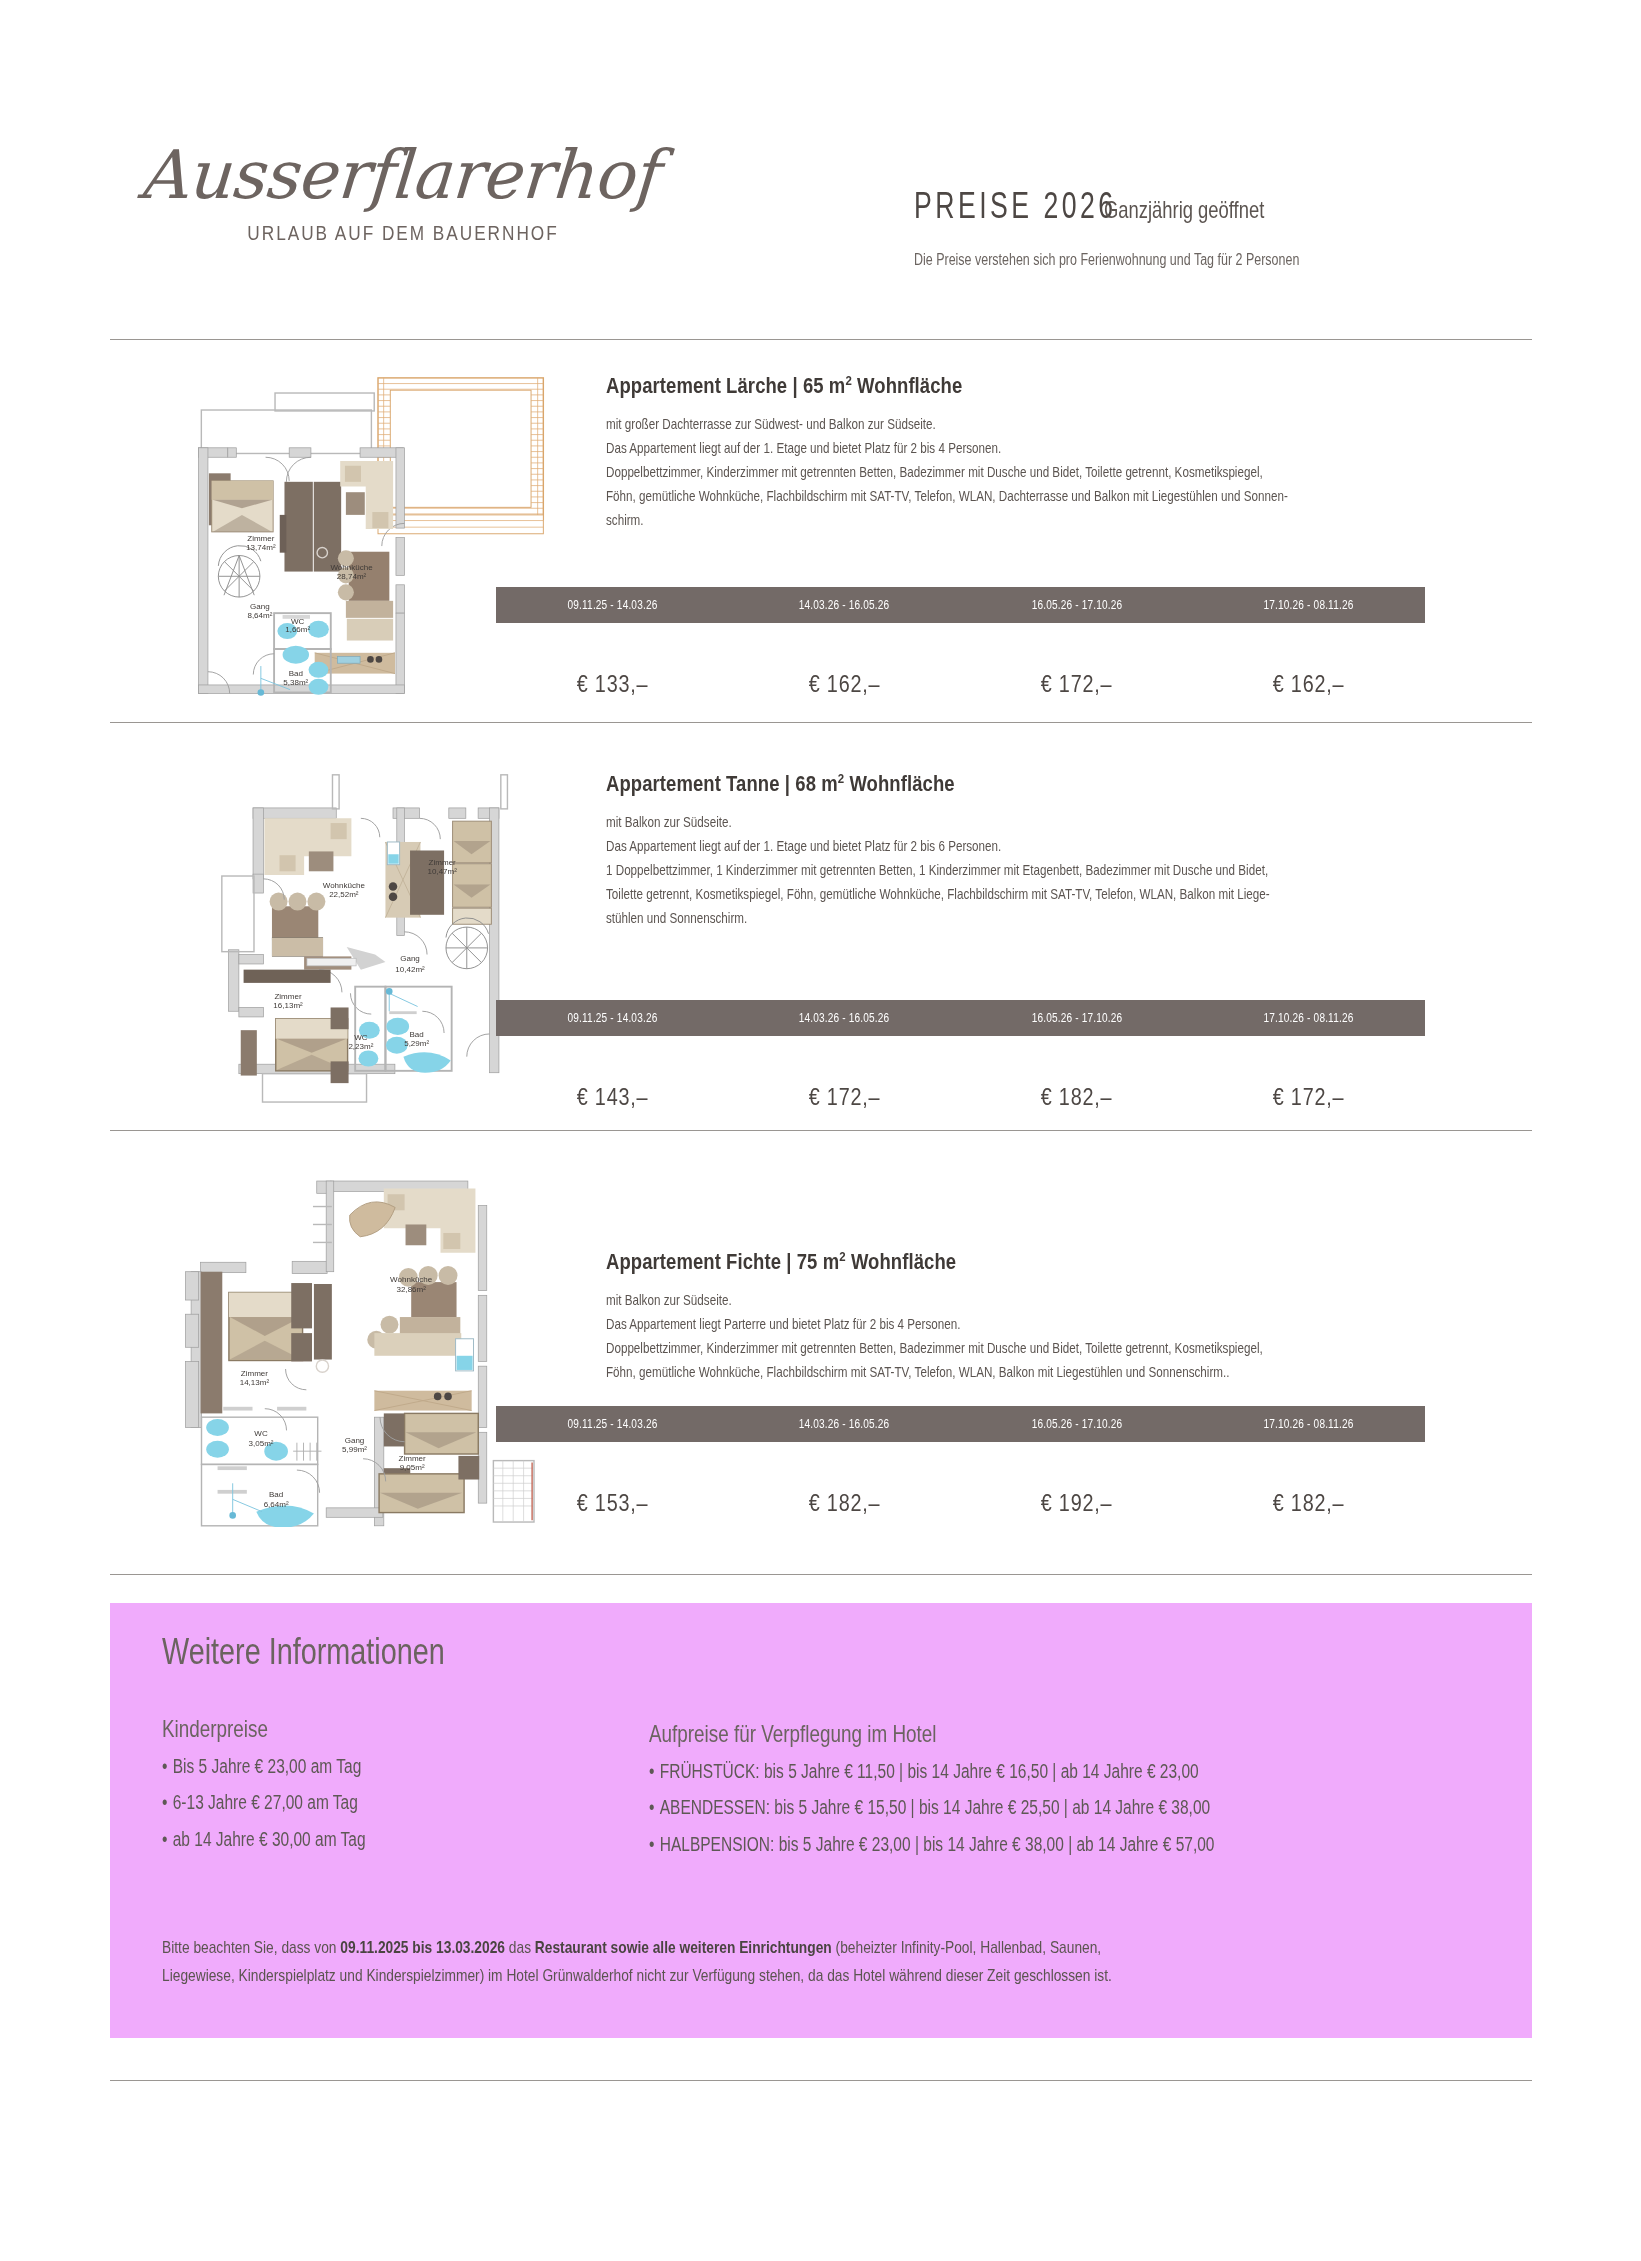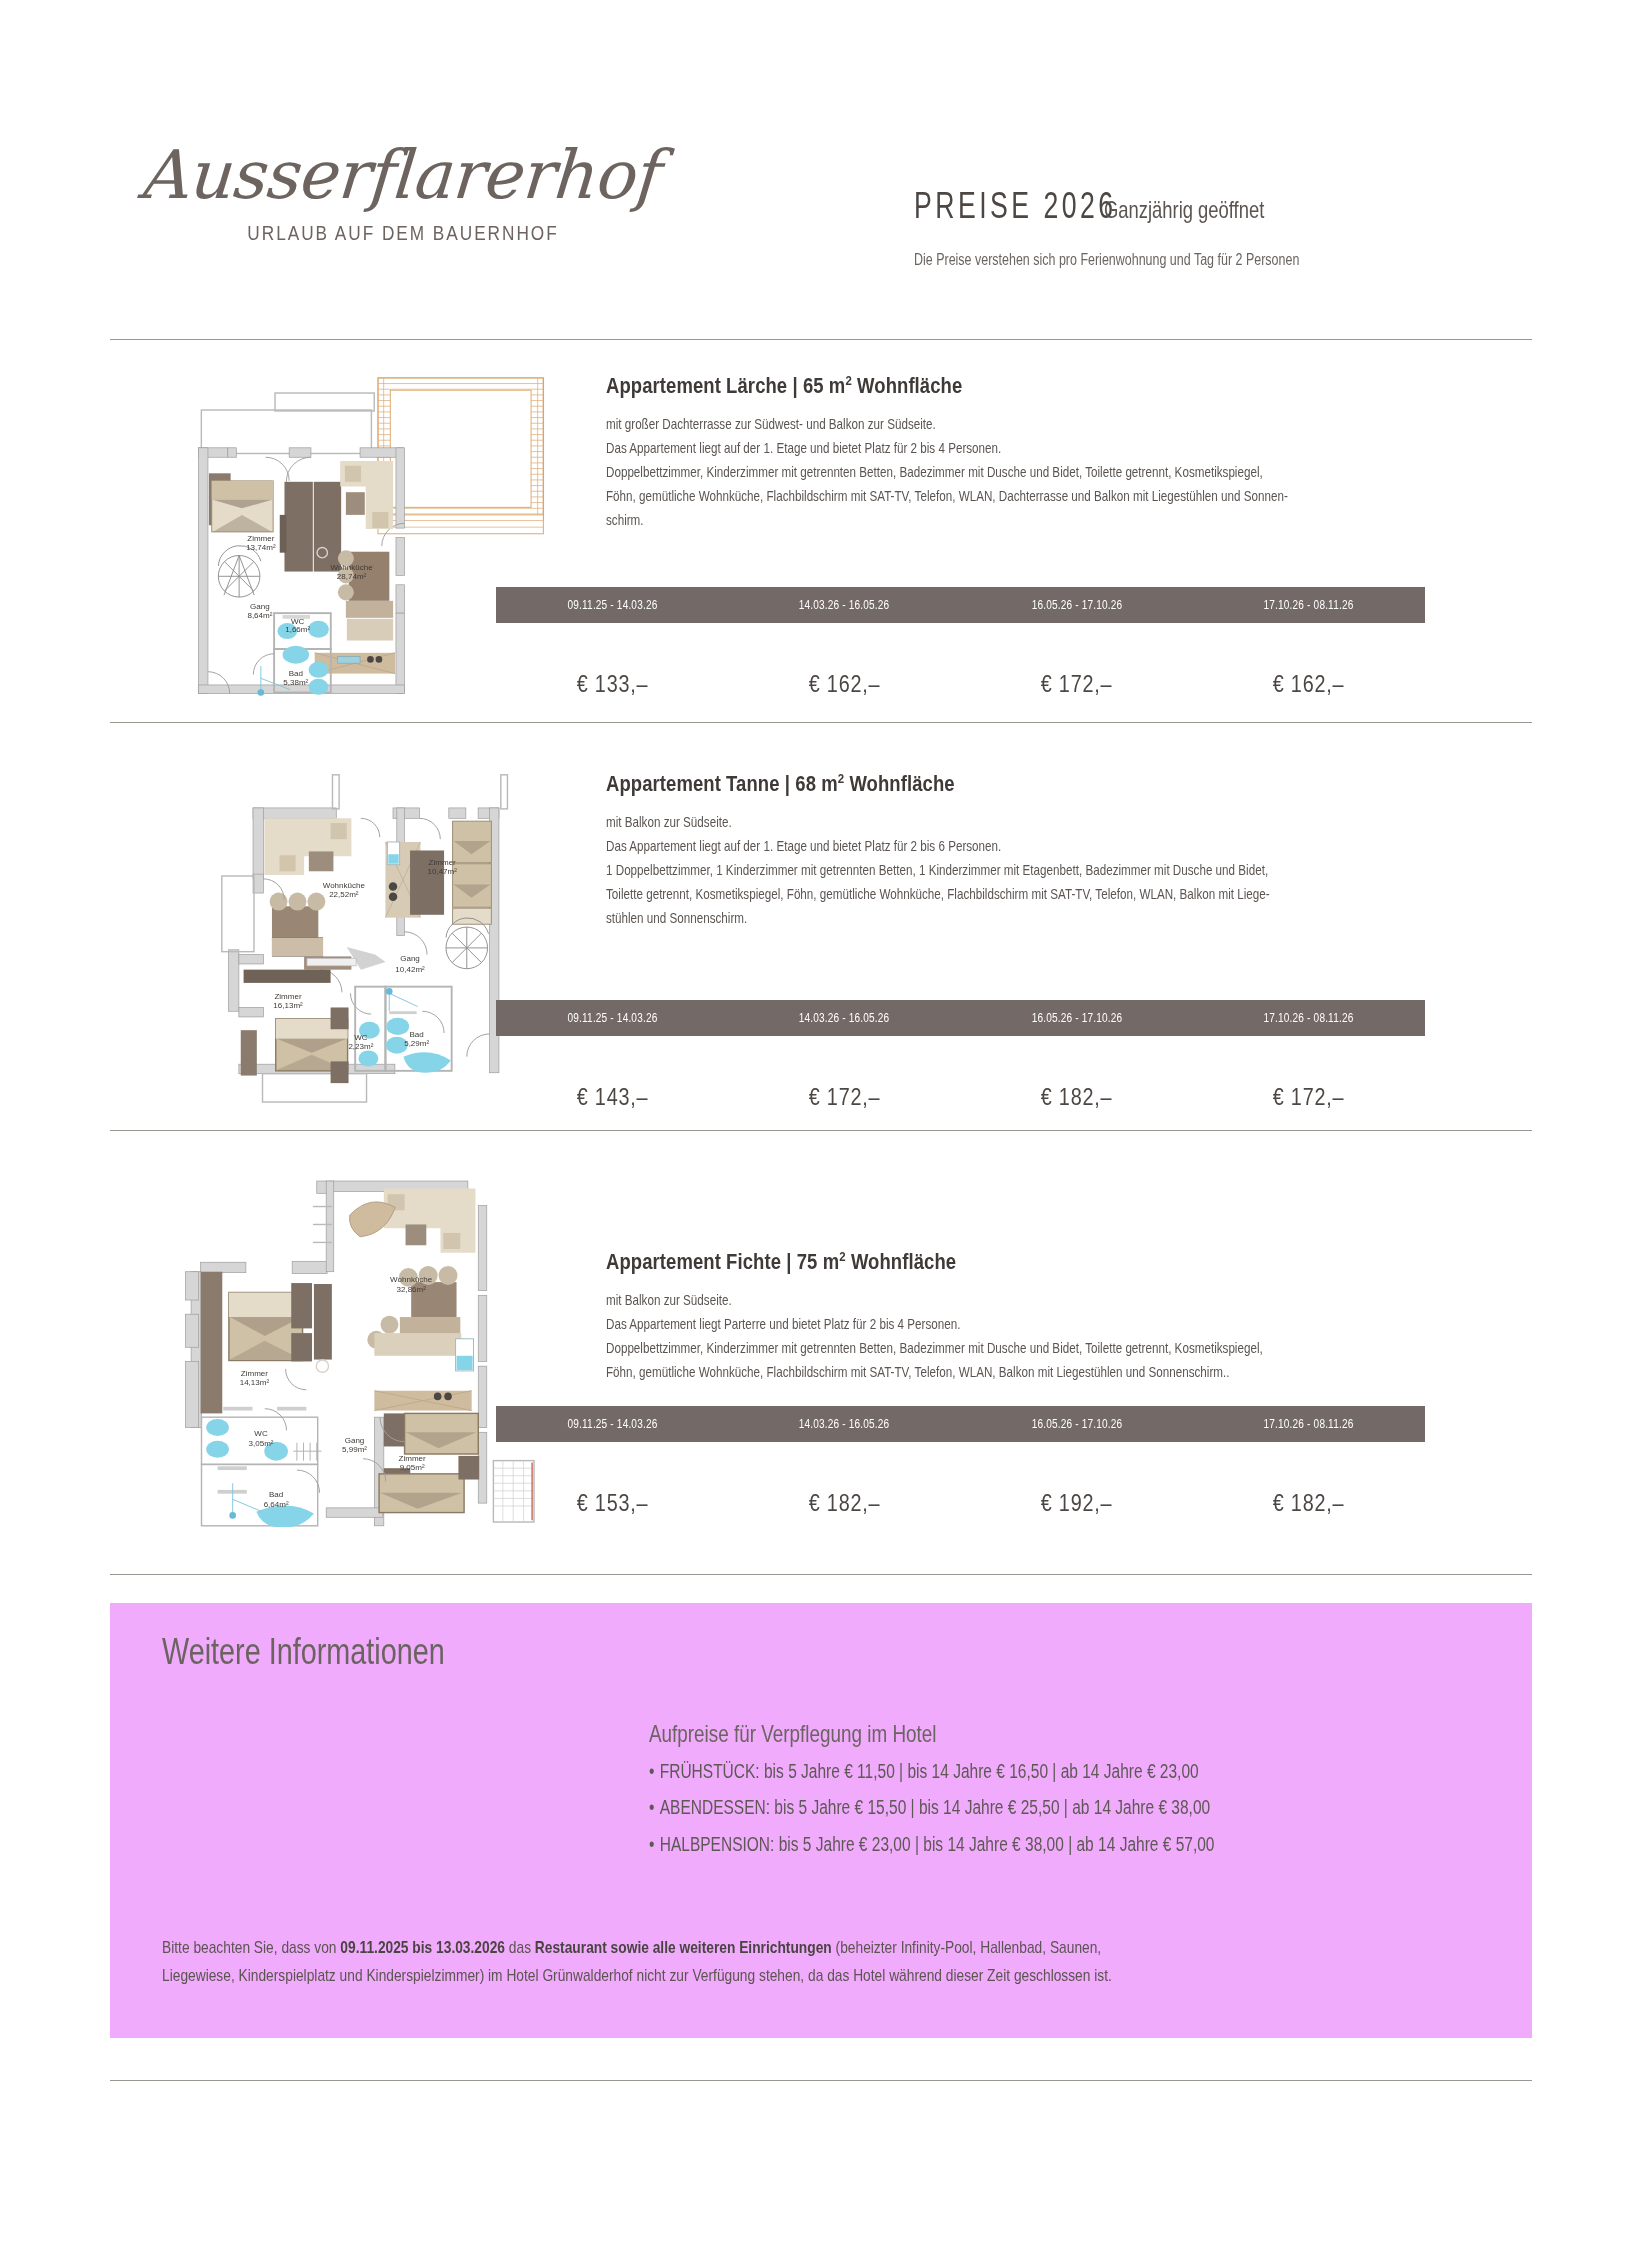--- a/index.html
+++ b/index.html
@@ -817,20 +817,26 @@
         </div>
       <div>
           <span>€ 182,–</span>
         </div>
     </div>
   </div>
 
   <div class="info">
     <div class="info-title">Weitere Informationen</div>
 
+    <div class="info-col-left">
+      <div class="sub-head">Kinderpreise</div>
+      <div class="bullet"><span class="dot">•</span><span>Bis 5 Jahre € 23,00 am Tag</span></div>
+      <div class="bullet"><span class="dot">•</span><span>6-13 Jahre € 27,00 am Tag</span></div>
+      <div class="bullet"><span class="dot">•</span><span>ab 14 Jahre € 30,00 am Tag</span></div>
+    </div>
 
     <div class="info-col-right">
       <div class="sub-head">Aufpreise für Verpflegung im Hotel</div>
       <div class="bullet"><span class="dot">•</span><span>FRÜHSTÜCK: bis 5 Jahre € 11,50 | bis 14 Jahre € 16,50 | ab 14 Jahre € 23,00</span></div>
       <div class="bullet"><span class="dot">•</span><span>ABENDESSEN: bis 5 Jahre € 15,50 | bis 14 Jahre € 25,50 | ab 14 Jahre € 38,00</span></div>
       <div class="bullet"><span class="dot">•</span><span>HALBPENSION: bis 5 Jahre € 23,00 | bis 14 Jahre € 38,00 | ab 14 Jahre € 57,00</span></div>
     </div>
 
     <div class="note">
       <p>

